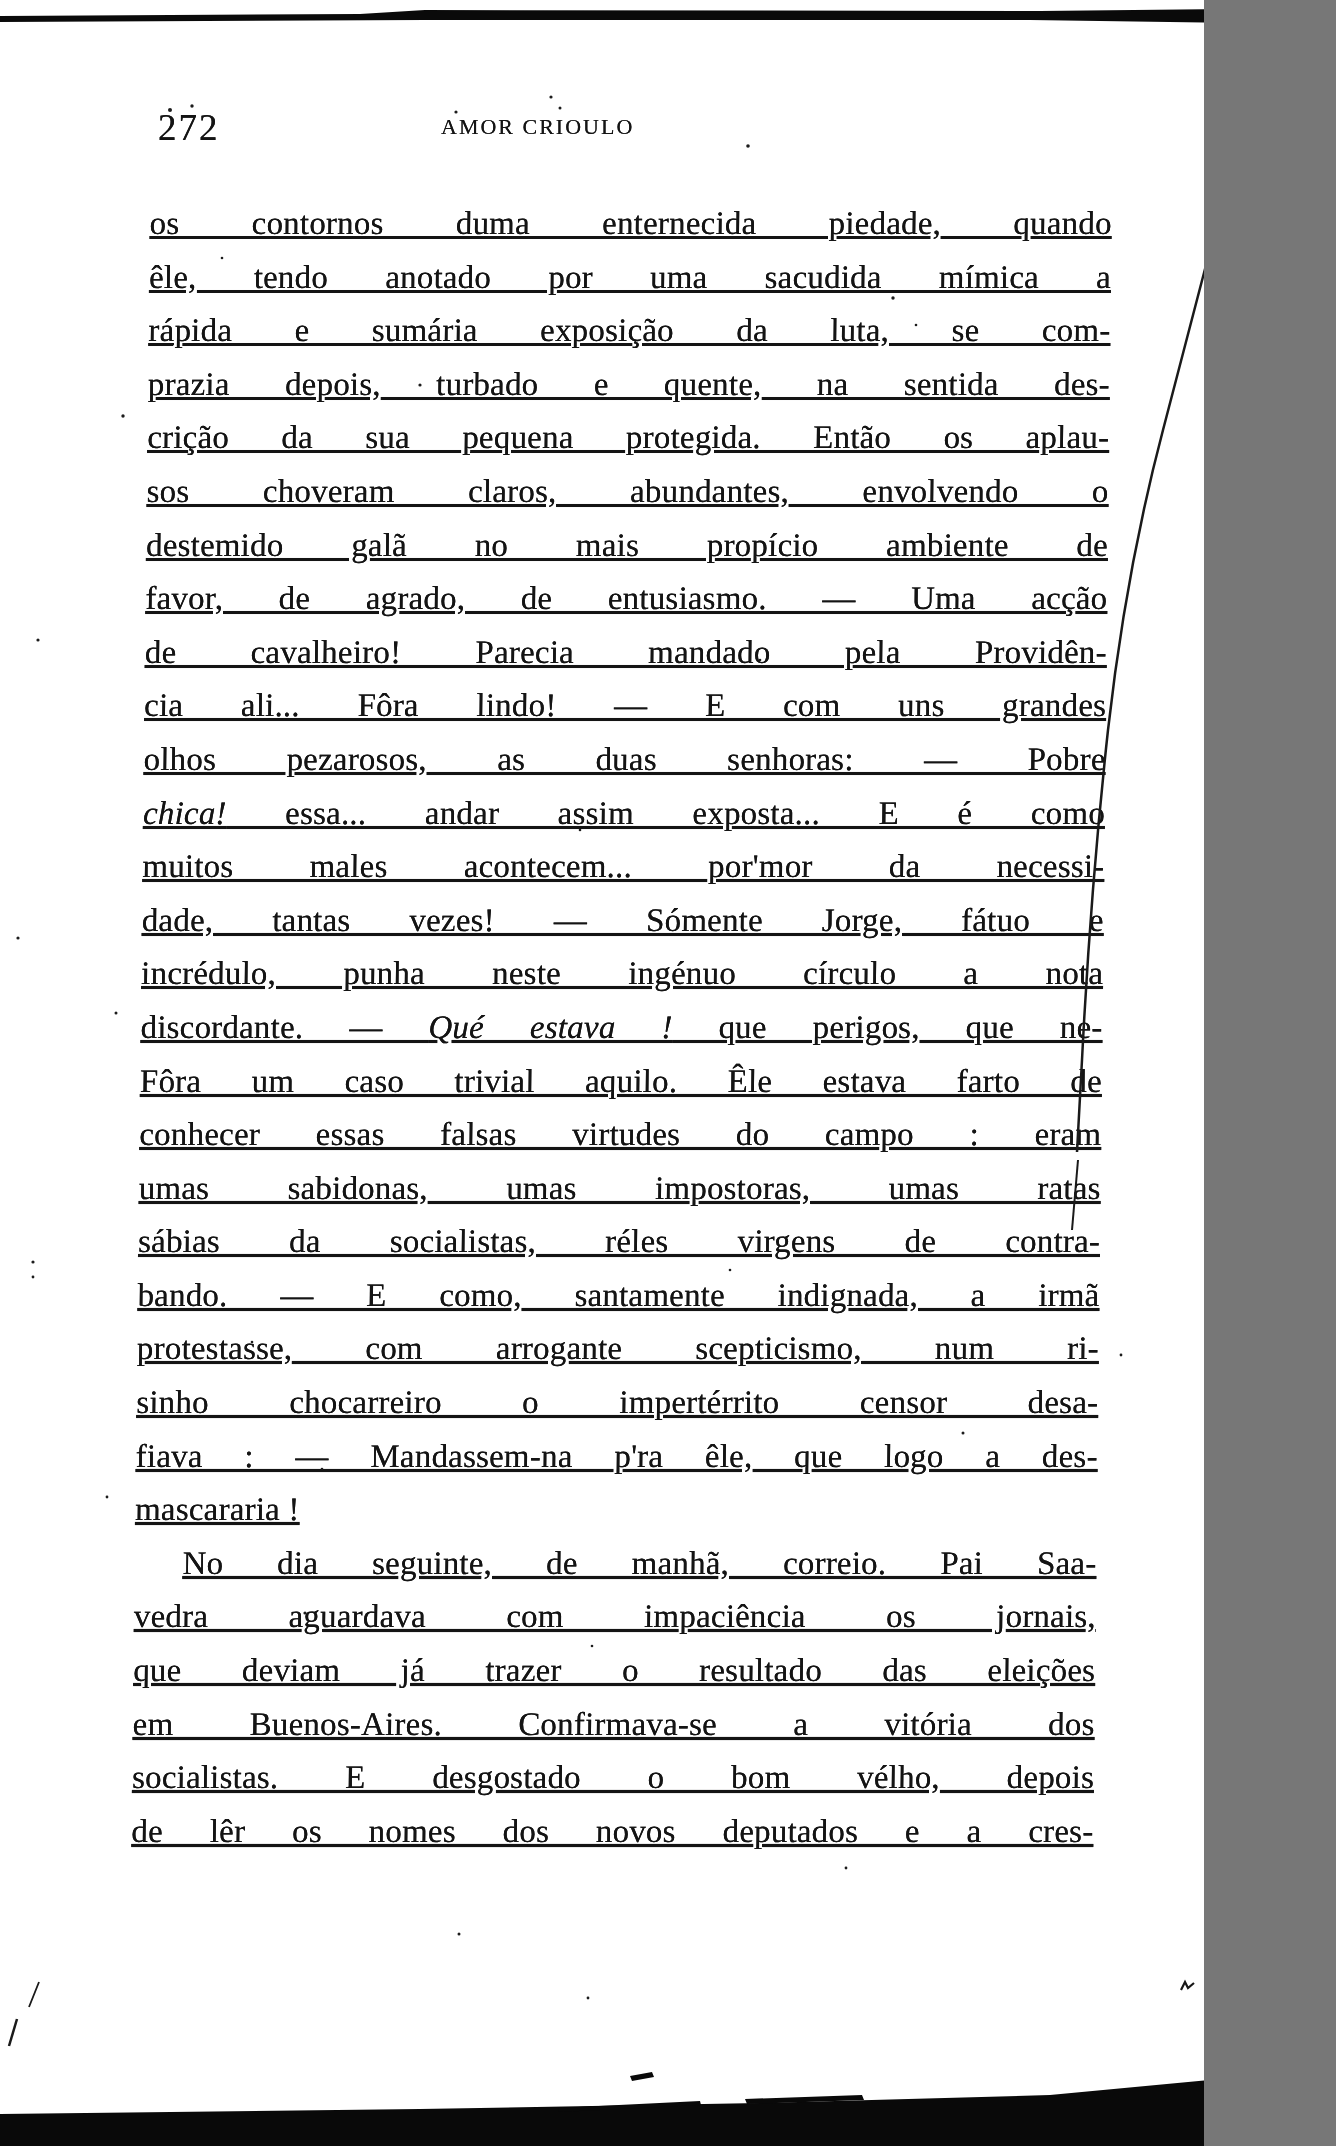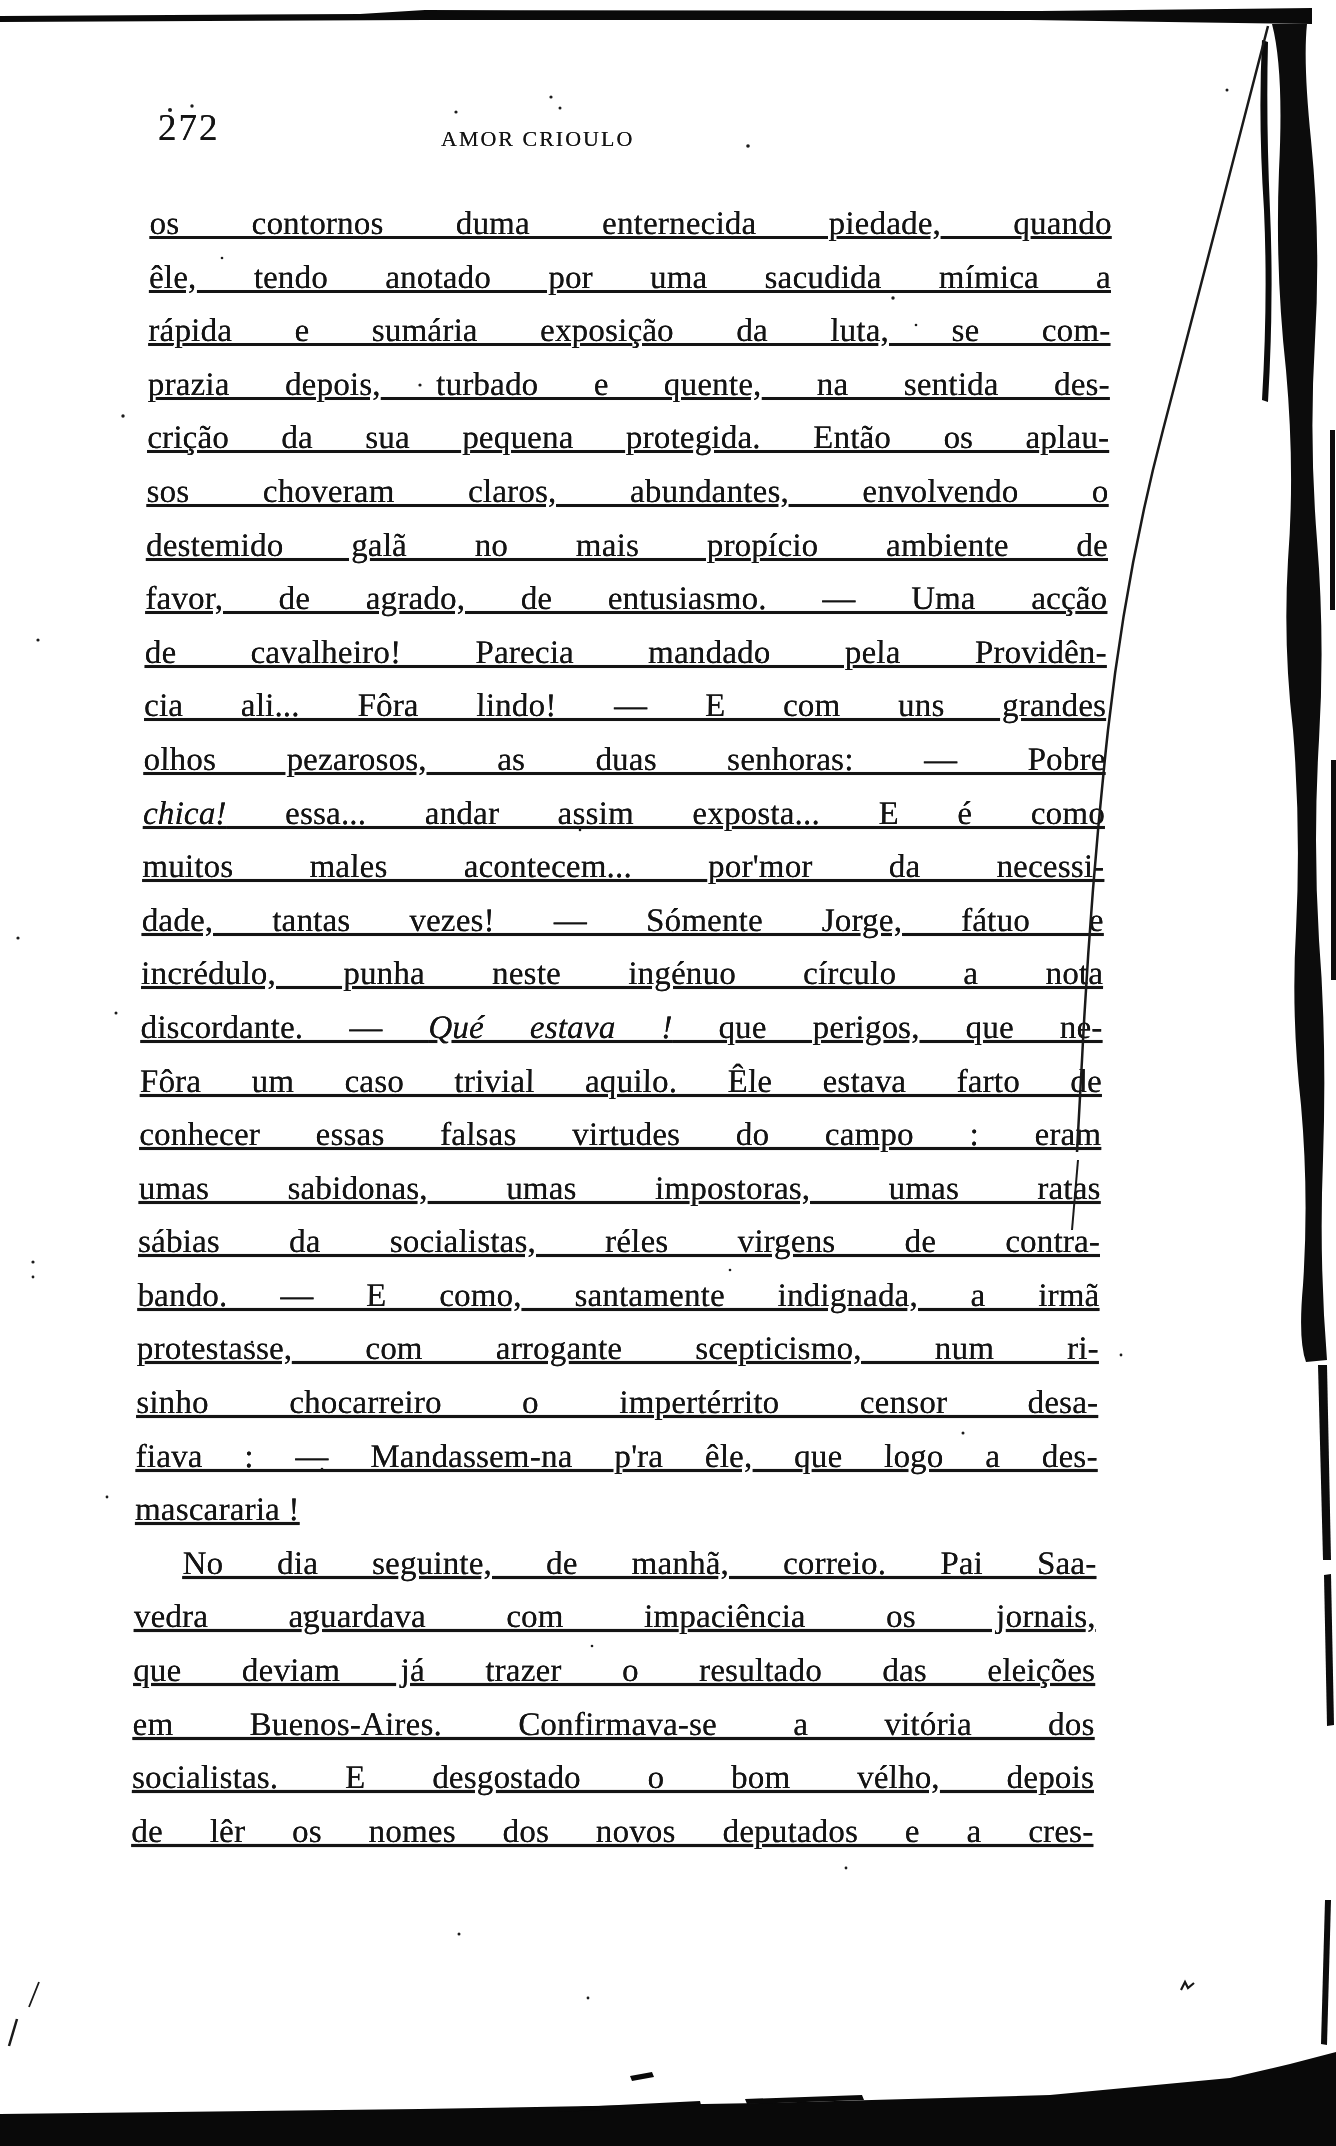--- a/index.html
+++ b/index.html
@@ -1,30 +1,30 @@
 <!DOCTYPE html>
 <html><head>
 <meta charset="utf-8">
 <style>
   html,body{margin:0;padding:0;background:#777;}
   .page{
     position:relative;
-    width:1336px;height:2146px;
+    width:1204px;height:2146px;
     background:#ffffff;
     overflow:hidden;
     font-family:"Liberation Serif", serif;
     color:#141414;
   }
   .page-number{
     position:absolute;left:158px;top:106px;
     font-size:37px;letter-spacing:2px;
     text-shadow:0 0 0.6px rgba(0,0,0,.85);
   }
   .running-header{
-    position:absolute;left:441px;top:126px;
+    position:absolute;left:441px;top:114px;
     font-size:22px;letter-spacing:2px;
     text-shadow:0 0 0.5px rgba(0,0,0,.8);
     white-space:nowrap;
     font-family:Liberation Serif, serif;
   }
   .text-block{
     position:absolute;left:150px;top:197px;width:962px;
     font-size:33px;
     transform:skewX(-0.65deg);
     transform-origin:0 0;

